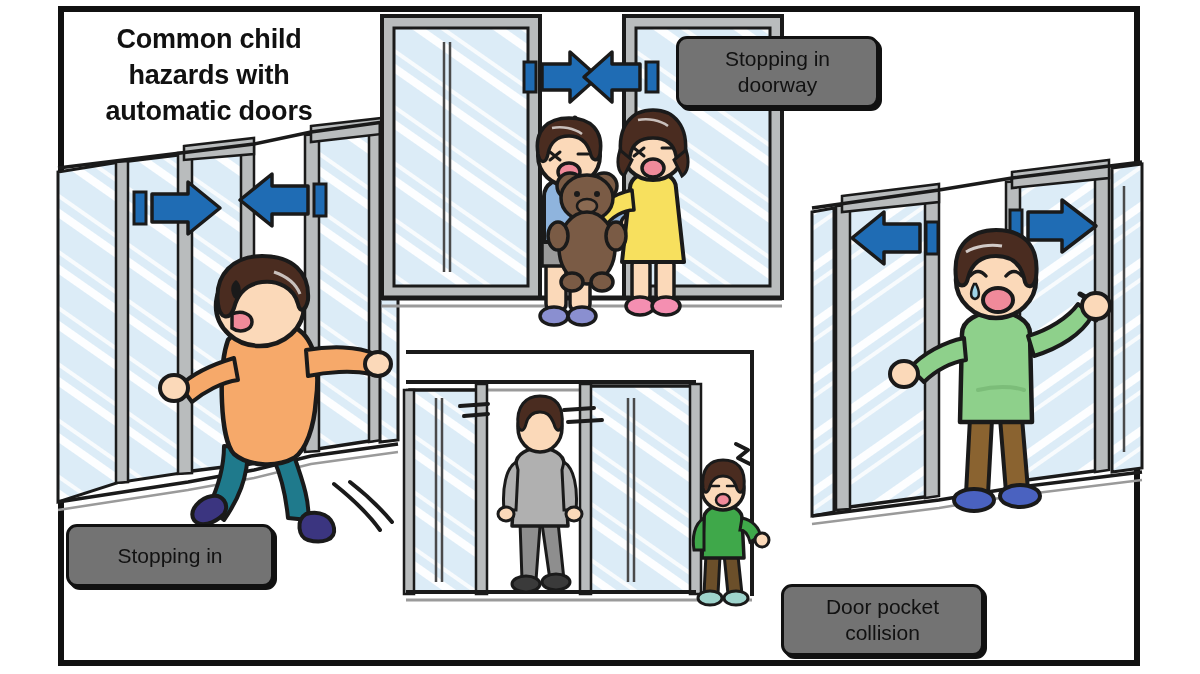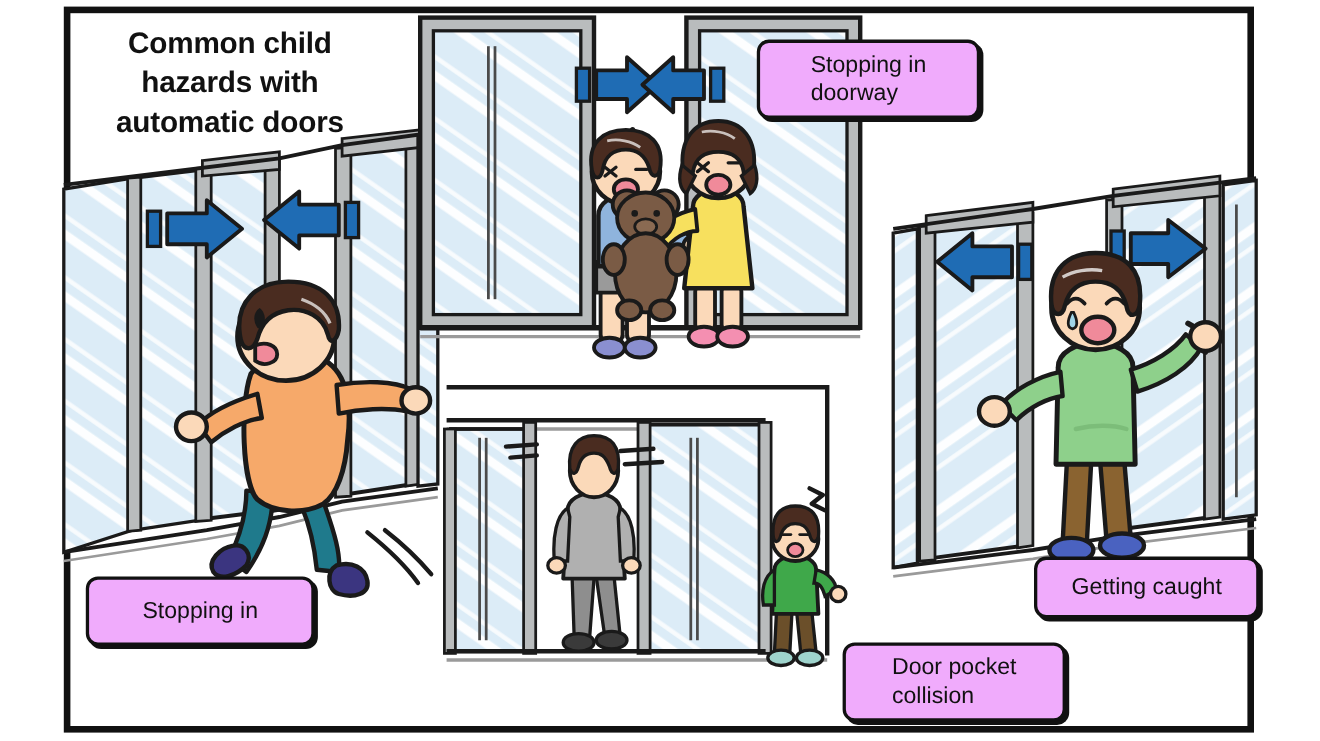--- a/index.html
+++ b/index.html
@@ -14,29 +14,29 @@
 
   
   #title{
     position:absolute;left:64px;top:22px;width:290px;
     text-align:center;font-weight:bold;font-size:27px;line-height:1.33;
     color:#111;letter-spacing:-0.2px;white-space:pre-line;
   }
 
   
   .label-box{
-    position:absolute;background:#f0abfc;border:3.5px solid #111111;
+    position:absolute;background:#737373;border:3.5px solid #111111;
     border-radius:11px;box-shadow:3px 3px 0 #111111;
     display:flex;align-items:center;justify-content:center;
-    font-size:21px;color:#111;line-height:1.22;text-align:left;
-    box-sizing:border-box;padding:6px 10px;white-space:pre-line;margin-left:12px;
+    font-size:21px;color:#111;line-height:1.22;text-align:center;
+    box-sizing:border-box;padding:6px 10px;white-space:pre-line;
   }
   #lbl-stop{left:676px;top:36px;width:203px;height:72px;}
   #lbl-run{left:66px;top:524px;width:208px;height:63px;}
-  #lbl-pocket{left:754px;top:584px;width:203px;height:72px;}
+  #lbl-pocket{left:781px;top:584px;width:203px;height:72px;}
   #lbl-caught{left:928px;top:506px;width:205px;height:56px;}
 
   
   .scene{position:absolute;}
   svg{display:block;overflow:visible;}
 </style>
 </head>
 <body>
 
 <div id="stage">
@@ -377,15 +377,14 @@
 
   <div id="title">Common child
 hazards with
 automatic doors</div>
 
   <div class="label-box" id="lbl-stop">Stopping in
 doorway</div>
   <div class="label-box" id="lbl-run">Stopping in</div>
   <div class="label-box" id="lbl-pocket">Door pocket
 collision</div>
-  <div class="label-box" id="lbl-caught">Getting caught</div>
 
 </div>
 
 </body></html>

